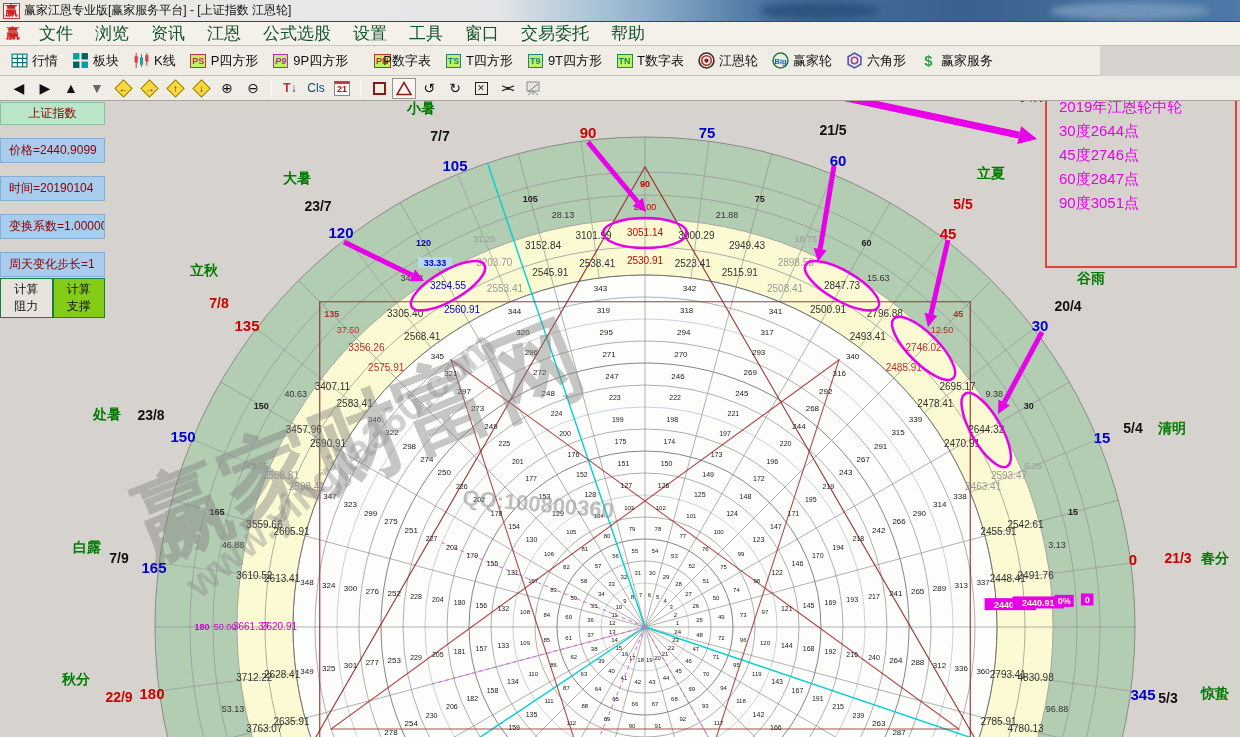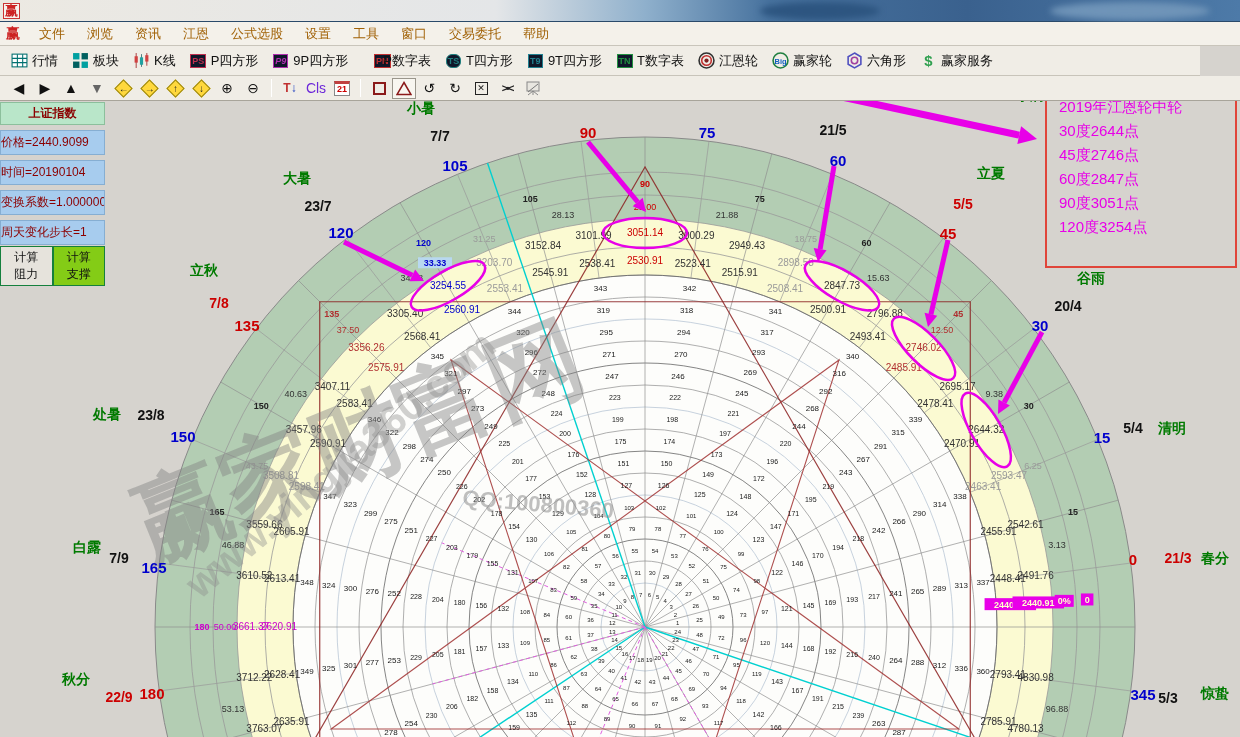--- a/index.html
+++ b/index.html
@@ -13,76 +13,77 @@
 .titlebar .blob1,.titlebar .blob2{position:absolute; top:2px; height:18px; border-radius:50%; filter:blur(3px); }
 .titlebar .blob1{ left:760px; width:120px; background:#2d5580;}
 .titlebar .blob2{ left:1050px; width:160px; background:#6f94b8;}
 .app-icon { color:#cc2222; font-weight:bold; font-size:13px; background:#f6f3ee; border:1px solid #cc3333; line-height:14px; padding:0 1px; margin-right:4px;}
 .title-text { font-size:12px; color:#111; }
 
 
 .menubar { position:absolute; left:0; top:22px; width:1240px; height:24px; background:#f4f1ea;
   display:flex; align-items:center; padding-left:4px; border-bottom:1px solid #c9c5bb; z-index:30;}
 .menu-logo { color:#cc2222; font-weight:bold; font-size:14px; margin:0 8px 0 2px; }
-.menu-item { font-size:13px; color:#a16207; padding:2px 11px; cursor:default; }
-
-
-.toolbar { position:absolute; left:0; top:46px; width:1200px; height:30px; background:#f0ede6;
+.menu-item { font-size:17px; color:#14532d; padding:2px 11px; cursor:default; }
+
+
+.toolbar { position:absolute; left:0; top:46px; width:1100px; height:30px; background:#f0ede6;
   display:flex; align-items:center; padding-left:4px; border-bottom:1px solid #c8c4ba; z-index:30;}
 .tb-btn { display:flex; align-items:center; gap:4px; padding:2px 7px; font-size:13px; color:#111; }
 .tb-btn .ticon { width:17px; height:17px; display:inline-flex; align-items:center; justify-content:center; }
-.tb-badge { font-size:9px; font-weight:bold; border:1px solid; padding:0 1px; line-height:12px; background:#0f172a; }
+.tb-badge { font-size:9px; font-weight:bold; border:1px solid; padding:0 1px; line-height:12px; background:#bef264; }
 
 
 .drawbar { position:absolute; left:0; top:76px; width:1240px; height:25px; background:#f0ede6;
   display:flex; align-items:center; padding-left:6px; border-bottom:1px solid #a8a49a; z-index:30;}
 .dt-btn { width:26px; height:21px; display:inline-flex; align-items:center; justify-content:center;
   font-size:14px; color:#111; }
 .dt-sep { width:1px; height:18px; background:#b0aca2; border-right:1px solid #fff; margin:0 5px; }
 .dt-glyph-gray { color:#666; }
 .diamond { width:13px; height:13px; background:#ffd83d; border:1px solid #998510; transform:rotate(45deg);
   display:flex; align-items:center; justify-content:center; }
 .diamond span { transform:rotate(-45deg); font-size:10px; font-weight:bold; color:#222; }
 .sq-tool { width:13px; height:13px; border:2px solid #8b1a1a; background:transparent;}
 .tri-wrap { border:1px solid #9a968c; background:#f8f6f0; width:24px; height:21px; display:flex; align-items:center; justify-content:center;}
 .cal { width:16px; height:15px; border:1px solid #888; background:#fff; font-size:9px; font-weight:bold; color:#c00;
   display:flex; align-items:center; justify-content:center; border-top:3px solid #c04040;}
 .xbox { width:13px; height:13px; border:1.5px solid #222; color:#222; font-size:9px; font-weight:bold;
   display:flex; align-items:center; justify-content:center;}
 .tdown { font-size:12px; font-weight:bold; color:#c03030; }
 .tdown b { color:#2040c0; }
-.cls-txt { font-size:14px; color:#6d28d9; }
+.cls-txt { font-size:12px; color:#0c4a6e; }
 .center-mark{ font-size:11px; font-weight:bold; color:#222; letter-spacing:-2px;}
 
 
 .canvas { position:absolute; left:0; top:101px; width:1240px; height:636px; background:#d6d3ce; overflow:hidden; }
 
 
 .info-panel { position:absolute; left:0; top:102px; width:105px; z-index:15; font-size:12px; }
-.ip-title { background:#b9e6c9; color:#8b0000; text-align:center; padding:2px 0; border:1px solid #8cbf9c; font-weight:bold;}
-.ip-row { background:#a7ccee; color:#8b0000; padding:3px 0; margin-top:5px; white-space:nowrap; overflow:hidden; border:1px solid #86aed2;}
+.ip-title { background:#b9e6c9; color:#8b0000; text-align:center; padding:2px 0; border:1px solid #8cbf9c; font-weight:normal;}
+.ip-row { background:#a7ccee; color:#8b0000; padding:3px 8px; margin-top:13px; white-space:nowrap; overflow:hidden; border:1px solid #86aed2;}
 .ip-btns { display:flex; margin-top:1px; }
 .ip-btn { flex:1; text-align:center; padding:2px 8px; border:1px solid #15803d; background:#e6e3dc; color:#111; }
 .ip-btn.alt { background:#84cc16; }
 
 
 .anno-box { position:absolute; left:1045px; top:88px; width:192px; height:180px; border:2px solid #e0453a;
   background:#d6d3ce; z-index:25; padding:5px 0 0 12px; }
 .anno-line { color:#e800e8; font-size:15px; line-height:24px; white-space:nowrap; }
 
 
 #wheel-svg { position:absolute; left:0; top:0; width:1240px; height:737px; z-index:10; pointer-events:none; }
 </style>
 </head>
 <body>
 
 <div class="titlebar">
   <span class="blob1"></span>
   <span class="blob2"></span>
   <span class="app-icon">赢</span>
+  <span class="title-text">赢家江恩专业版[赢家服务平台] - [上证指数 江恩轮]</span>
 </div>
 
 <div class="menubar">
   <span class="menu-logo">赢</span>
   <span style="display:flex;">
       <span class="menu-item">文件</span>
       <span class="menu-item">浏览</span>
       <span class="menu-item">资讯</span>
       <span class="menu-item">江恩</span>
       <span class="menu-item">公式选股</span>
@@ -141,21 +142,21 @@
       <span>9P四方形</span>
     </span>
     <span class="tb-btn">
       <span class="ticon">
         <span class="tb-badge" style="color: rgb(192, 48, 48); border-color: rgb(192, 48, 48); margin-left: 23px;">PN</span>
       </span>
       <span>P数字表</span>
     </span>
     <span class="tb-btn">
       <span class="ticon">
-        <span class="tb-badge" style="color: rgb(32, 128, 128); border-color: rgb(32, 128, 128); border-radius: 6px;">TS</span>
+        <span class="tb-badge" style="color: rgb(32, 128, 128); border-color: rgb(32, 128, 128);">TS</span>
       </span>
       <span>T四方形</span>
     </span>
     <span class="tb-btn">
       <span class="ticon">
         <span class="tb-badge" style="color: rgb(32, 128, 144); border-color: rgb(32, 128, 144);">T9</span>
       </span>
       <span>9T四方形</span>
     </span>
     <span class="tb-btn">
@@ -955,14 +956,13 @@
       <polygon points="998,414 998.4190884201765,399.47160143387873 1009.874171905003,405.6182315964685" fill="#e800e8"></polygon>
     </g>
   </svg>
 
 <div class="anno-box">
     <div class="anno-line">2019年江恩轮中轮</div>
     <div class="anno-line">30度2644点</div>
     <div class="anno-line">45度2746点</div>
     <div class="anno-line">60度2847点</div>
     <div class="anno-line">90度3051点</div>
-    <div class="anno-line">120度3254点</div>
   </div>
 
 </body></html>

